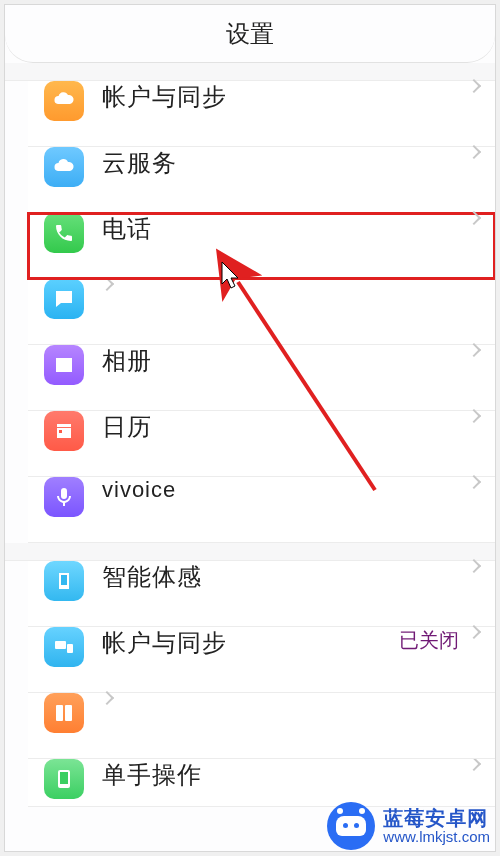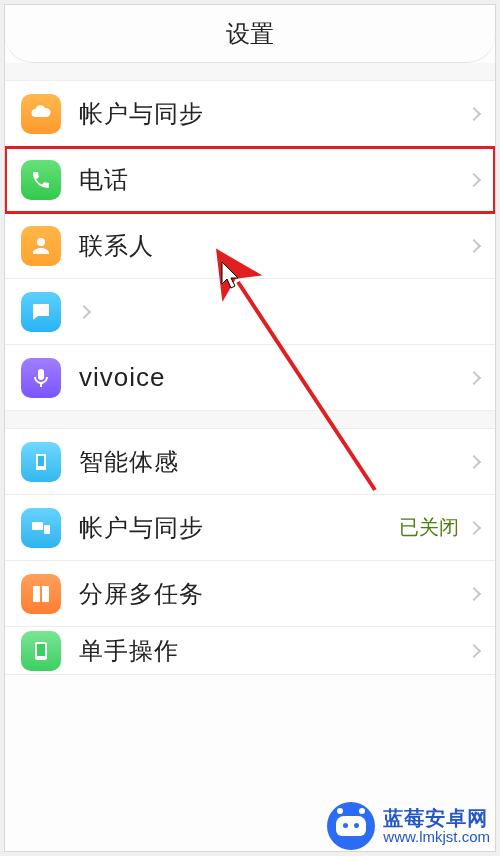--- a/index.html
+++ b/index.html
@@ -29,45 +29,45 @@
     }
     .spacer {
       height: 18px;
       background: #f7f7f8;
       border-bottom: 1px solid #ececec;
     }
     .list { }
     .row {
       height: 66px;
       display: flex;
-      align-items: center;
       padding: 0 16px;
       border-bottom: 1px solid #ececec;
       background: #ffffff;
       position: relative;
       cursor: pointer;
+      margin-left: 23px;
     }
     .row-icon {
       width: 40px; height: 40px;
       border-radius: 10px;
       margin-right: 18px;
       display: flex;
       align-items: center;
       justify-content: center;
       flex-shrink: 0;
     }
     .row-label {
       flex: 1;
       font-size: 24px;
       color: #222;
       letter-spacing: 1px;
     }
     .row-value {
       font-size: 20px;
-      color: #4d7c0f;
+      color: #701a75;
       margin-right: 10px;
       font-family: "Kaiti SC", "STKaiti", KaiTi, "楷体", serif;
     }
     .chevron {
       width: 10px; height: 10px;
       border-top: 2px solid #c8c8c8;
       border-right: 2px solid #c8c8c8;
       transform: rotate(45deg);
       flex-shrink: 0;
     }
@@ -177,59 +177,78 @@
     <div class="row">
       <div class="row-icon bg-account">
         <svg viewBox="0 0 24 24">
             <path fill="#fff" d="M6 15a4 4 0 0 1 .6-7.97A5 5 0 0 1 16 6.1 4.5 4.5 0 0 1 18 15H6z"></path>
           </svg>
       </div>
       <div class="row-label">帐户与同步</div>
       <div class="chevron"></div>
     </div>
 
+    <div class="row">
+      <div class="row-icon bg-cloud">
+        <svg viewBox="0 0 24 24">
+            <path fill="#fff" d="M6 16a4 4 0 0 1 .5-7.97A5 5 0 0 1 16 7.1 4.5 4.5 0 0 1 18 16H6z"></path>
+          </svg>
+      </div>
+      <div class="row-label">云服务</div>
+      <div class="chevron"></div>
+    </div>
 
     <div class="row highlighted">
       <div class="row-icon bg-phone">
         <svg viewBox="0 0 24 24">
             <path fill="#fff" d="M6.6 10.2c1.4 2.8 3.4 4.8 6.2 6.2l2-2c.3-.3.7-.4 1-.2 1 .3 2 .5 3.1.5.6 0 1.1.5 1.1 1.1v3.1c0 .6-.5 1.1-1.1 1.1C10.6 20 4 13.4 4 5.1 4 4.5 4.5 4 5.1 4h3.1c.6 0 1.1.5 1.1 1.1 0 1.1.2 2.1.5 3.1.1.4 0 .8-.3 1l-1.9 2z"></path>
           </svg>
       </div>
       <div class="row-label">电话</div>
       <div class="chevron"></div>
     </div>
 
-    <div class="row">
-      <div class="row-icon bg-contacts">
-        <svg viewBox="0 0 24 24">
-            <path fill="#fff" d="M12 12a4 4 0 1 0-4-4 4 4 0 0 0 4 4zm0 2c-3.3 0-8 1.6-8 5v1h16v-1c0-3.4-4.7-5-8-5z"></path>
-          </svg>
-      </div>
-      <div class="row-label">联系人</div>
-      <div class="chevron"></div>
-    </div>
 
     <div class="row">
       <div class="row-icon bg-messages">
         <svg viewBox="0 0 24 24">
             <path fill="#fff" d="M4 4h16v12H9l-5 4V4z"></path>
           </svg>
       </div>
       <div class="chevron"></div>
     </div>
 
-
+    <div class="row">
+      <div class="row-icon bg-photos">
+        <svg viewBox="0 0 24 24">
+            <path fill="#fff" d="M4 5h16v14H4zM6 15l3-4 2 2.5L14 9l4 6H6z"></path>
+          </svg>
+      </div>
+      <div class="row-label">相册</div>
+      <div class="chevron"></div>
+    </div>
+
+    <div class="row">
+      <div class="row-icon bg-calendar">
+        <svg viewBox="0 0 24 24">
+            <path fill="#fff" d="M5 5h14v3H5zM5 9h14v10H5z"></path>
+            <rect fill="#ff5a47" x="7" y="11" width="3" height="3"></rect>
+          </svg>
+      </div>
+      <div class="row-label">日历</div>
+      <div class="chevron"></div>
+    </div>
 
     <div class="row">
       <div class="row-icon bg-vivoice">
         <svg viewBox="0 0 24 24">
             <path fill="#fff" d="M12 14a3 3 0 0 0 3-3V6a3 3 0 0 0-6 0v5a3 3 0 0 0 3 3zm5-3a5 5 0 0 1-10 0H5a7 7 0 0 0 6 6.9V21h2v-3.1A7 7 0 0 0 19 11h-2z"></path>
           </svg>
       </div>
-      <div class="row-label" style="font-family: -apple-system, sans-serif; font-size:26px;">vivoice</div>
+      <div class="row-label" style="font-family: -apple-system, sans-serif; font-size:22px;">vivoice</div>
       <div class="chevron"></div>
     </div>
   </div>
 
   <div class="spacer"></div>
 
   <div class="list">
     <div class="row">
       <div class="row-icon bg-motion">
         <svg viewBox="0 0 24 24">
@@ -253,21 +272,20 @@
       <div class="chevron"></div>
     </div>
 
     <div class="row">
       <div class="row-icon bg-split">
         <svg viewBox="0 0 24 24">
             <rect fill="#fff" x="4" y="4" width="7" height="16" rx="1"></rect>
             <rect fill="#fff" x="13" y="4" width="7" height="16" rx="1"></rect>
           </svg>
       </div>
-      <div class="row-label">分屏多任务</div>
       <div class="chevron"></div>
     </div>
 
     <div class="row cut">
       <div class="row-icon bg-onehand">
         <svg viewBox="0 0 24 24">
             <rect fill="#fff" x="6" y="3" width="12" height="18" rx="2"></rect>
             <rect fill="#3bcf62" x="8" y="5" width="8" height="12"></rect>
           </svg>
       </div>

